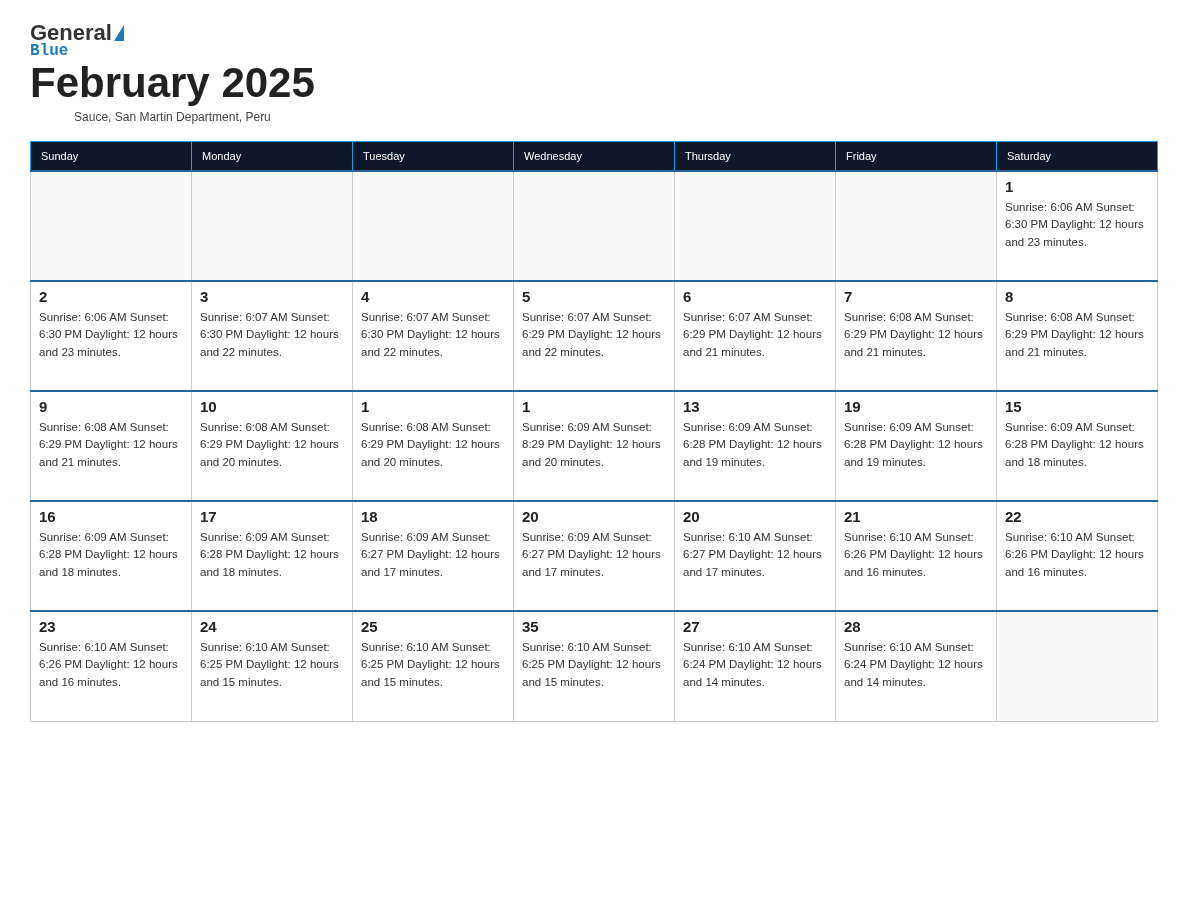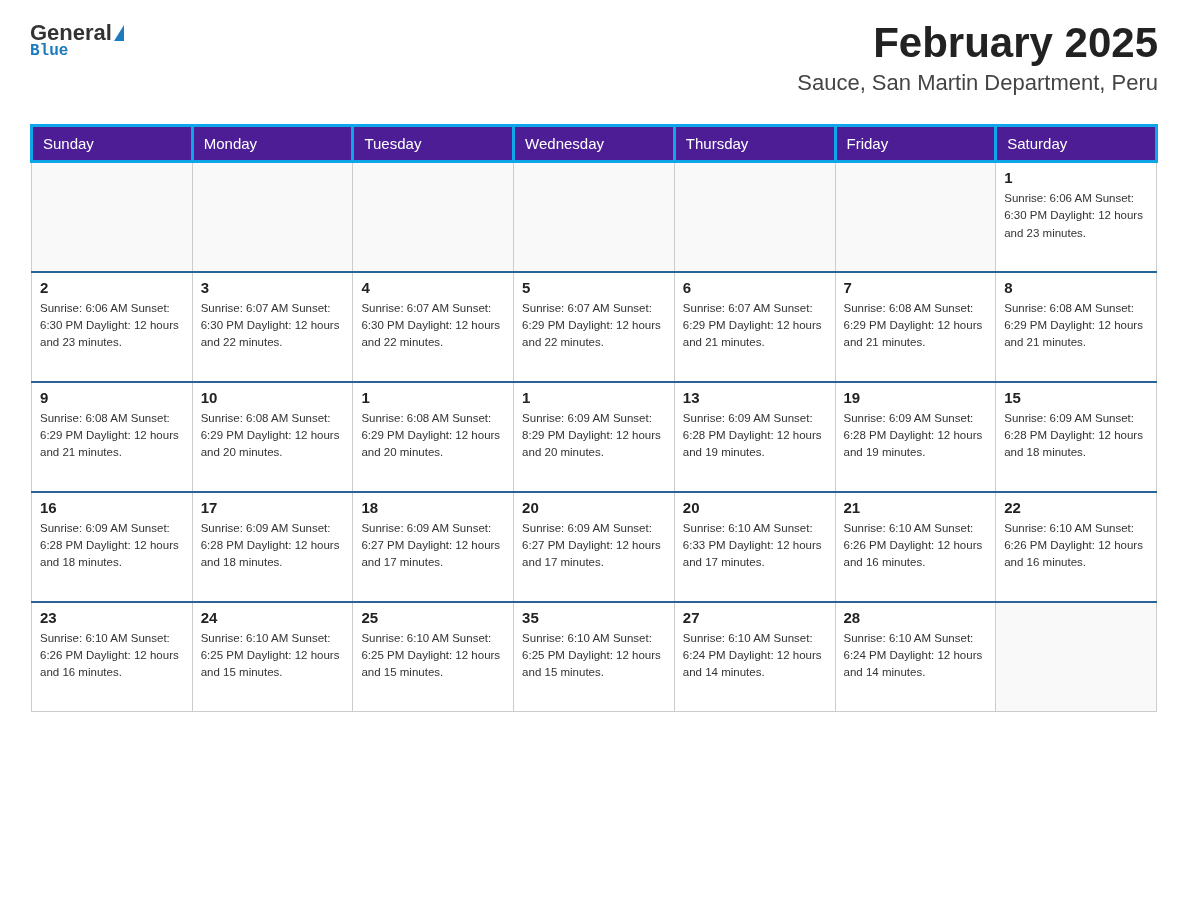--- a/index.html
+++ b/index.html
@@ -6,21 +6,22 @@
     body {
       font-family: Arial, sans-serif;
       background: #fff;
       padding: 20px 30px;
       color: #333;
     }
     .header {
       display: flex;
       justify-content: space-between;
       align-items: flex-start;
-      margin-bottom: 28px;
+      margin-bottom: 17px;
+      flex-direction: column;
     }
     .logo {
       display: flex;
       flex-direction: column;
       align-items: flex-start;
     }
     .logo-general {
       font-size: 22px;
       font-weight: bold;
       color: #333;
@@ -35,46 +36,46 @@
     .logo-triangle {
       display: inline-block;
       width: 0;
       height: 0;
       border-left: 10px solid transparent;
       border-bottom: 16px solid #1a7bbf;
       margin-left: 2px;
       vertical-align: middle;
     }
     .title-area {
-      text-align: right;
+      text-align: center;
     }
     .month-title {
       font-size: 42px;
       font-weight: bold;
       color: #222;
       line-height: 1.1;
     }
     .location {
-      font-size: 22px;
+      font-size: 12px;
       color: #444;
       margin-top: 4px;
     }
     .calendar {
       width: 100%;
       border-collapse: collapse;
       border: 1px solid #999;
     }
     .calendar th {
-      background-color: #4c1d95;
+      background-color: #0f172a;
       color: #fff;
       text-align: left;
       padding: 8px 10px;
-      font-size: 15px;
+      font-size: 11px;
       font-weight: normal;
-      border: 3px solid #0ea5e9;
+      border: 1px solid #0ea5e9;
     }
     .calendar td {
       width: 14.28%;
       vertical-align: top;
       padding: 6px 8px;
       border: 1px solid #ccc;
       min-height: 100px;
       height: 110px;
     }
     .day-number {
@@ -248,21 +249,21 @@
         </td>
         <td>
           <div class="day-number">20</div>
           <div class="day-info">Sunrise: 6:09 AM
 Sunset: 6:27 PM
 Daylight: 12 hours and 17 minutes.</div>
         </td>
         <td>
           <div class="day-number">20</div>
           <div class="day-info">Sunrise: 6:10 AM
-Sunset: 6:33 PM
+Sunset: 6:27 PM
 Daylight: 12 hours and 17 minutes.</div>
         </td>
         <td>
           <div class="day-number">21</div>
           <div class="day-info">Sunrise: 6:10 AM
 Sunset: 6:26 PM
 Daylight: 12 hours and 16 minutes.</div>
         </td>
         <td>
           <div class="day-number">22</div>

